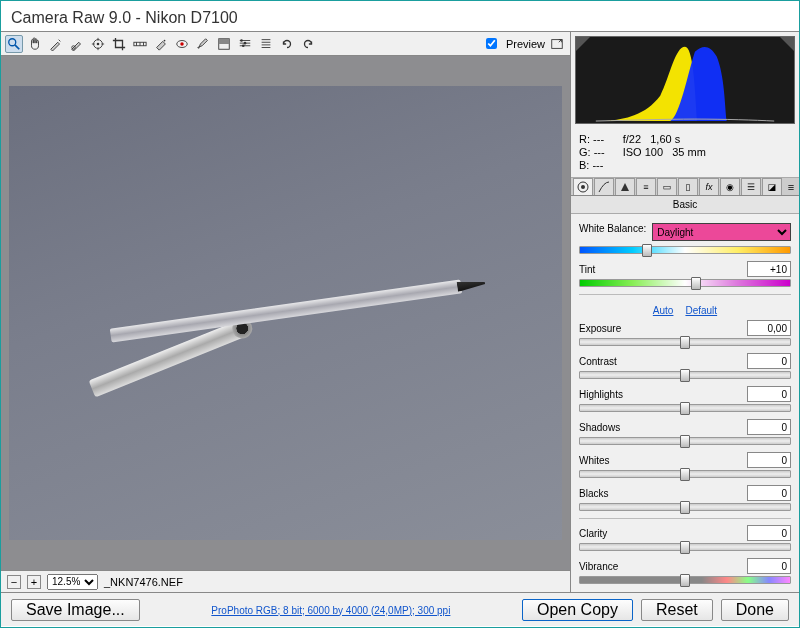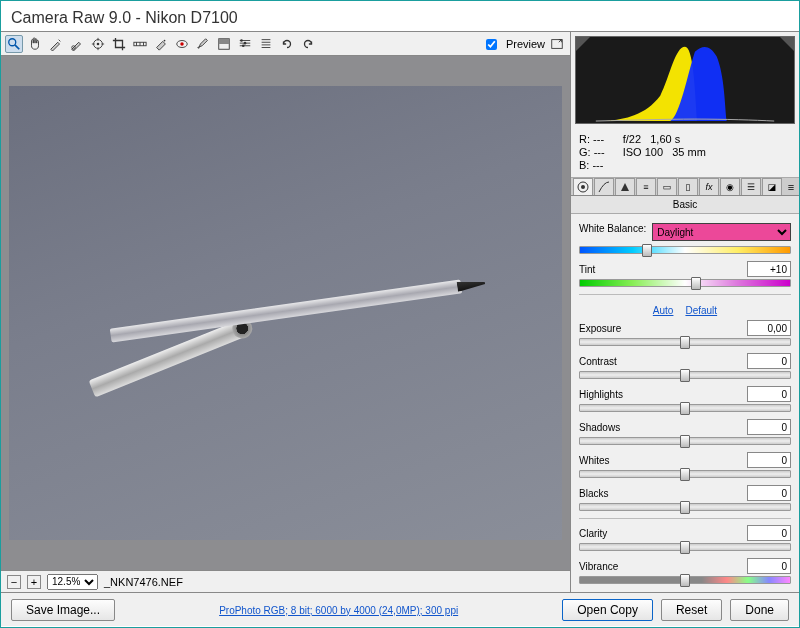--- a/index.html
+++ b/index.html
@@ -5,21 +5,21 @@
 *{box-sizing:border-box;margin:0;padding:0;font-family:Arial,sans-serif;font-size:11px;color:#000}
 body{background:#fff;width:800px;height:628px;border:1px solid #1a9e9e;position:relative;overflow:hidden}
 .titlebar{height:30px;padding:8px 10px;color:#333;font-size:16px}
 .main{display:flex;height:561px;border-top:1px solid #888}
 .left{flex:1;background:#8d8d90;display:flex;flex-direction:column;border-right:1px solid #888}
 .toolbar{height:24px;background:#f0f0f0;border-bottom:1px solid #888;display:flex;align-items:center;padding:0 4px;gap:3px}
 .tool{width:18px;height:18px;display:flex;align-items:center;justify-content:center;cursor:pointer;border-radius:2px}
 .tool.active{background:#cde;border:1px solid #79a}
 .tool svg{width:14px;height:14px}
 .tbspacer{flex:1}
-.preview-chk{display:flex;align-items:flex-end;gap:9px;font-size:10px}
+.preview-chk{display:flex;align-items:flex-start;gap:9px;font-size:10px}
 .preview-chk input{width:11px;height:11px}
 .canvas{flex:1;background:#8d8d90;padding:30px 8px;display:flex;align-items:center;justify-content:center}
 .photo{width:100%;height:100%;background:linear-gradient(160deg,#6b6f7e 0%,#7a7e8c 40%,#8a8e99 100%);position:relative;overflow:hidden}
 .pen{position:absolute;left:18%;top:48%;width:64%;height:14px;background:linear-gradient(to bottom,#e8e8ea,#a8a8b0,#d8d8dc);transform:rotate(-8deg);border-radius:2px}
 .pen:after{content:"";position:absolute;right:-24px;top:2px;width:28px;height:10px;background:linear-gradient(to bottom,#333,#111);clip-path:polygon(0 0,100% 40%,100% 60%,0 100%)}
 .cap{position:absolute;left:14%;top:58%;width:30%;height:18px;background:linear-gradient(to bottom,#eee,#aaa,#ddd);transform:rotate(-22deg);border-radius:3px}
 .cap:before{content:"";position:absolute;right:-6px;top:-1px;width:20px;height:20px;border-radius:50%;background:radial-gradient(circle,#222 40%,#888 42%,#ccc 100%)}
 .statusbar{height:22px;background:#f0f0f0;border-top:1px solid #888;display:flex;align-items:center;padding:0 6px;gap:6px;font-size:10px}
 .statusbar select{font-size:10px;height:16px}
 .sb-file{flex:1;}
@@ -48,21 +48,21 @@
 .valbox{width:44px;height:16px;border:1px solid #888;background:#fff;text-align:right;padding:1px 3px;font-size:10px}
 .slider{height:8px;position:relative;background:linear-gradient(to bottom,#ccc,#eee,#ccc);border:1px solid #999;border-radius:1px}
 .slider.temp{background:linear-gradient(to right,#05f,#0cf,#fff,#fe6,#f90)}
 .slider.tint{background:linear-gradient(to right,#0c0,#8e5,#fff,#d7d,#c0c)}
 .slider.vib{background:linear-gradient(to right,#888 0%,#888 58%,#f88 70%,#8f8 80%,#88f 90%,#f8f 100%)}
 .thumb{position:absolute;top:-3px;width:10px;height:13px;background:linear-gradient(#fff,#bbb);border:1px solid #666;border-radius:1px;transform:translateX(-50%)}
 .divider{height:1px;background:#bbb;margin:6px 0}
 .links{text-align:center;padding:3px 0}
 .links a{color:#15c;text-decoration:underline;font-size:10px;margin:0 6px;cursor:pointer}
 .footer{height:34px;border-top:1px solid #888;background:#f0f0f0;display:flex;align-items:center;padding:0 10px;gap:8px}
-.btn{height:22px;padding:0 14px;border:1px solid #888;background:linear-gradient(#fdfdfd,#e6e6e6);cursor:pointer;font-size:12px;border-radius:2px}
+.btn{height:22px;padding:0 14px;border:1px solid #888;background:linear-gradient(#fdfdfd,#e6e6e6);cursor:pointer;font-size:16px;border-radius:2px}
 .btn.primary{border:1px solid #0a64c8}
 .foot-link{flex:1;text-align:center}
 .foot-link a{color:#15c;text-decoration:underline;font-size:10px}
 </style>
 </head>
 <body>
 
 <div class="titlebar">Camera Raw 9.0  -  Nikon D7100</div>
 
 <div class="main">

